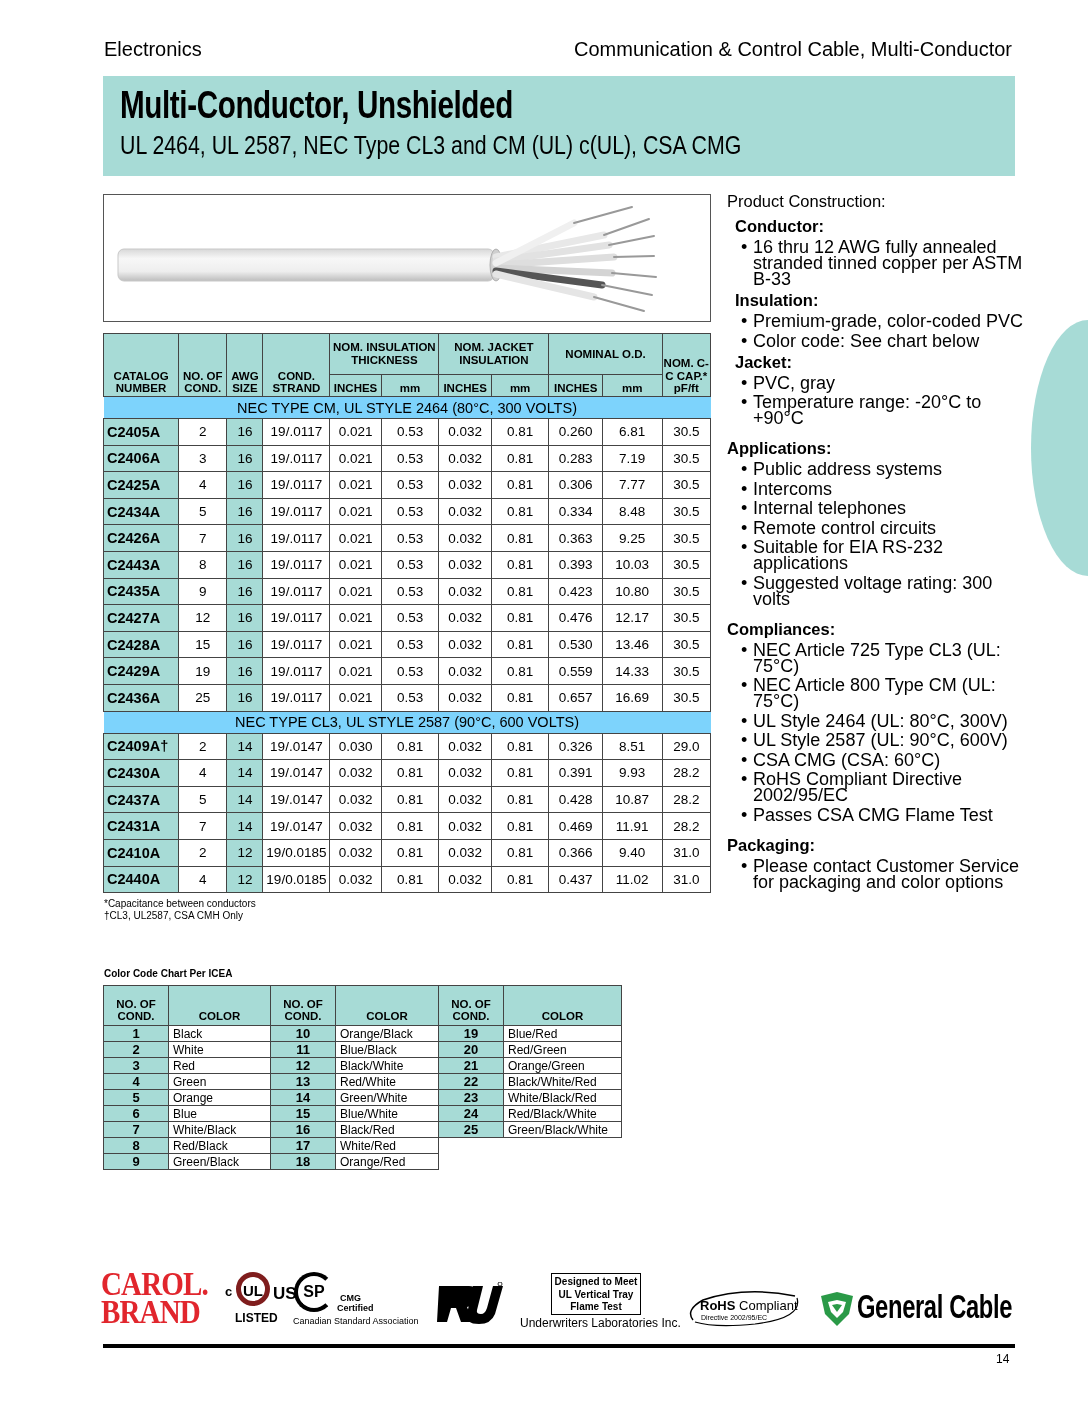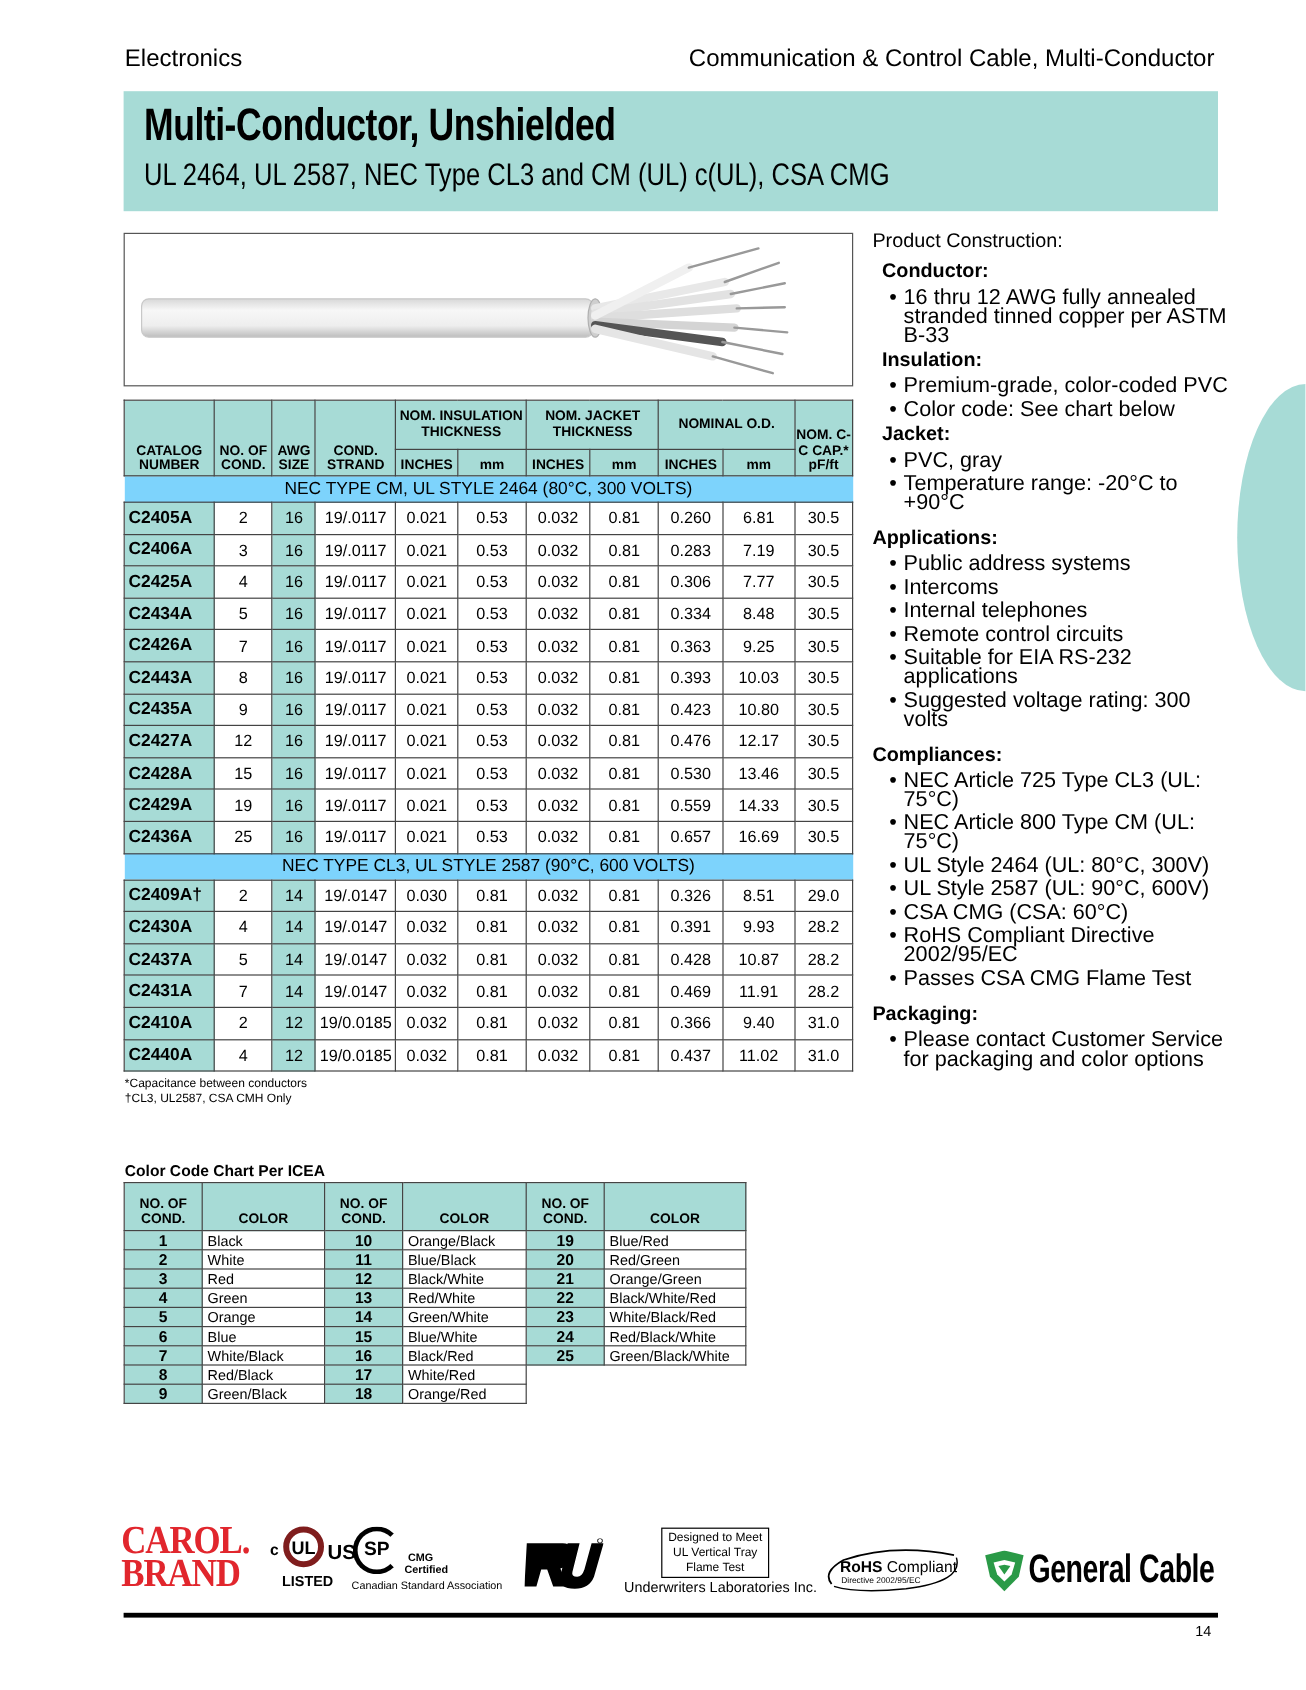--- a/index.html
+++ b/index.html
@@ -30,21 +30,21 @@
   .footnotes { left: 104px; top: 898px; font-size: 10px; line-height: 12px; }
   
   .rightcol { left: 727px; top: 192px; width: 300px; }
   .rightcol .h1 { font-size: 16.5px; font-weight: normal; margin-bottom: 6px; }
   .rightcol .h2 { font-size: 16.5px; font-weight: bold; margin-left: 8px; margin-top: 2px; margin-bottom: 3px; }
   .rightcol .h3 { font-size: 16.5px; font-weight: bold; margin-top: 13px; margin-bottom: 3px; }
   .rightcol ul { list-style: none; margin-left: 14px; margin-bottom: 4px; }
   .rightcol li { font-size: 18px; line-height: 16px; padding-left: 12px; text-indent: -12px; margin-bottom: 3.5px; }
   .rightcol li::before { content: "\2022"; display: inline-block; width: 12px; text-indent: 0; }
   
-  .cc-title { left: 104px; top: 968px; font-size: 13px; font-weight: bold; }
+  .cc-title { left: 104px; top: 968px; font-size: 10px; font-weight: bold; }
   table.cc { position: absolute; left: 103px; top: 985px; border-collapse: collapse; font-size: 12px; }
   table.cc th { background: #a7dbd6; border: 1px solid #444; font-size: 11.5px; font-weight: bold; line-height: 1.1;
                 padding: 2px 2px; vertical-align: bottom; }
   table.cc td { border: 1px solid #444; height: 16px; line-height: 14px; padding: 0 4px; white-space: nowrap; }
   table.cc td.n { background: #a7dbd6; font-weight: bold; text-align: center; font-size: 13px; }
   table.cc td.empty { border: none; background: transparent; }
   
   .logo { position: absolute; }
   .carol { left: 101px; top: 1270px; color: #e1262d; font-family: "Liberation Serif", serif; font-weight: bold;
            font-size: 33px; line-height: 28px; transform: scaleX(0.88); transform-origin: left; letter-spacing: -1px; }
@@ -109,21 +109,21 @@
       <col style="width:58px">
       <col style="width:47px">
   </colgroup>
   <thead>
     <tr style="height:41px">
       <th rowspan="2">CATALOG NUMBER</th>
       <th rowspan="2">NO. OF COND.</th>
       <th rowspan="2">AWG SIZE</th>
       <th rowspan="2">COND. STRAND</th>
       <th colspan="2" class="top">NOM. INSULATION THICKNESS</th>
-      <th colspan="2" class="top">NOM. JACKET THICKNESS</th>
+      <th colspan="2" class="top">NOM. JACKET INSULATION</th>
       <th colspan="2" class="top">NOMINAL O.D.</th>
       <th rowspan="2">NOM. C-C CAP.* pF/ft</th>
     </tr>
     <tr style="height:22px">
       <th>INCHES</th>
       <th>mm</th>
       <th>INCHES</th>
       <th>mm</th>
       <th>INCHES</th>
       <th>mm</th>
@@ -523,21 +523,21 @@
 
 <div class="logo" style="left:437px;top:1282px;">
   <svg width="66" height="44" viewBox="0 0 66 44">
     <path d="M2 4 H32 Q42 4 40 16 Q38 24 30 25 L36 40 H24 L19 26 H14 L10 40 H0 Z" fill="#000"></path>
     <path d="M36 4 H46 L40 28 Q39 32 44 32 Q48 32 50 26 L56 4 H66 L58 32 Q54 42 42 42 Q28 42 30 32 Z" fill="#000"></path>
     <circle cx="63" cy="2" r="2" fill="none" stroke="#000" stroke-width="0.8"></circle>
   </svg>
 </div>
 
 <div class="logo" style="left:520px;top:1273px;width:152px;height:60px;">
-  <div class="abs" style="left:31px;top:0;width:90px;height:42px;border:1.5px solid #000;text-align:center;font-weight:normal;font-size:10px;line-height:12.5px;padding-top:2px;">
+  <div class="abs" style="left:31px;top:0;width:90px;height:42px;border:1.5px solid #000;text-align:center;font-weight:bold;font-size:10px;line-height:12.5px;padding-top:2px;">
     <div>Designed to Meet</div>
     <div>UL Vertical Tray</div>
     <div>Flame Test</div>
   </div>
   <span class="abs" style="left:0;top:43px;font-size:12px;white-space:nowrap;">Underwriters Laboratories Inc.</span>
 </div>
 
 <div class="logo" style="left:685px;top:1290px;width:115px;height:38px;">
   <svg class="abs" style="left:0;top:0" width="115" height="38" viewBox="0 0 115 38">
     <path d="M8 30 Q0 20 18 10 Q60 -4 110 6" fill="none" stroke="#000" stroke-width="1.5"></path>

